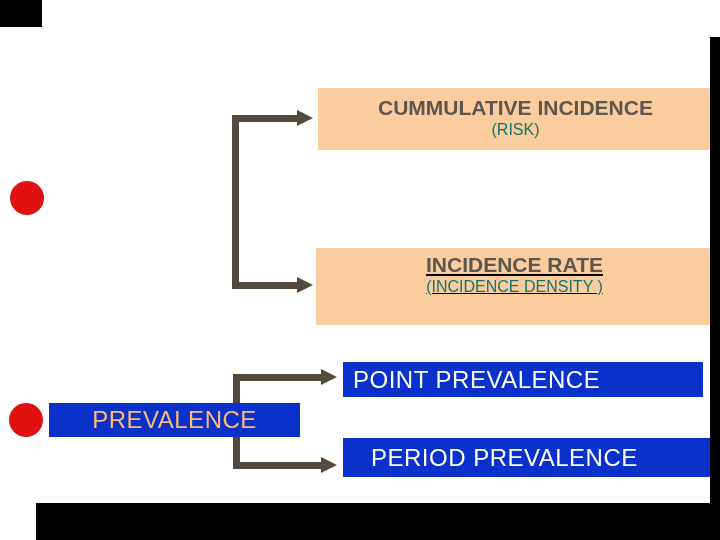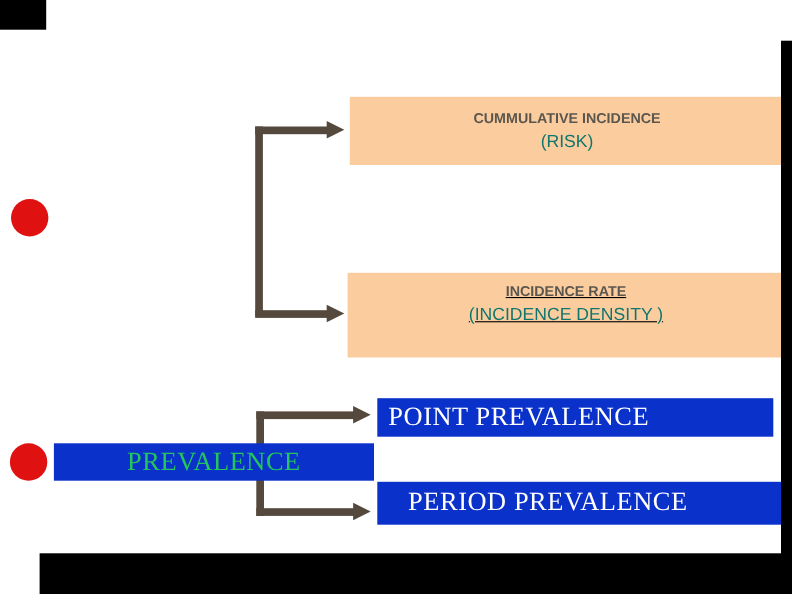--- a/index.html
+++ b/index.html
@@ -23,30 +23,30 @@
   }
   #inc-a1  { left:297px; top:110px; }
   #inc-a2  { left:297px; top:277px; }
   #prev-a1 { left:321px; top:369px; }
   #prev-a2 { left:321px; top:457px; }
 
   
   .box { position:absolute; box-sizing:border-box; z-index:2; }
   .peach { background:#FBCD9E; }
   .gold  { background:#F8BE62; }
-  .blue  { background:#0A31C9;font-family:Liberation Serif, serif; }
+  .blue  { background:#0A31C9; }
   .center { text-align:center; }
-  .title { color:#5B564E; font-weight:bold; font-size:13px; line-height:22px; }
+  .title { color:#5B564E; font-weight:bold; font-size:21px; line-height:22px; }
   .sub   { color:#0f766e; font-weight:normal; font-size:16px; line-height:21px; }
   .biglabel { font-size:24px; letter-spacing:0.5px; }
 
   #box-cum    { left:318px; top:88px;  width:395px; height:62px; padding-top:9px; }
   #box-inc    { left:49px;  top:180px; width:228px; height:36px; line-height:36px; color:#5B564E; }
   #box-rate   { left:316px; top:248px; width:397px; height:77px; padding-top:6px;text-decoration:underline; }
-  #box-prev   { left:49px;  top:403px; width:291px; height:34px; line-height:34px; color:#22c55e; }
+  #box-prev   { left:49px;  top:403px; width:251px; height:34px; line-height:34px; color:#fdba74; }
   #box-point  { left:343px; top:362px; width:360px; height:35px; line-height:35px; color:#FFFFFF; padding-left:10px; }
   #box-period { left:343px; top:438px; width:377px; height:39px; line-height:39px; color:#FFFFFF; padding-left:28px; }
 
   
   .bullet { position:absolute; width:34px; height:34px; border-radius:50%;
             background:#E01111; z-index:2; }
   #bullet-inc  { left:10px; top:181px; }
   #bullet-prev { left:9px;  top:403px; }
 
   

